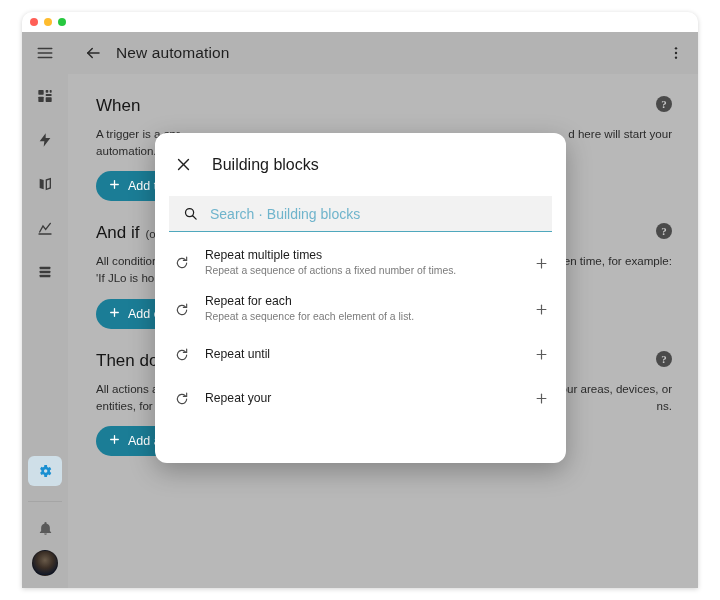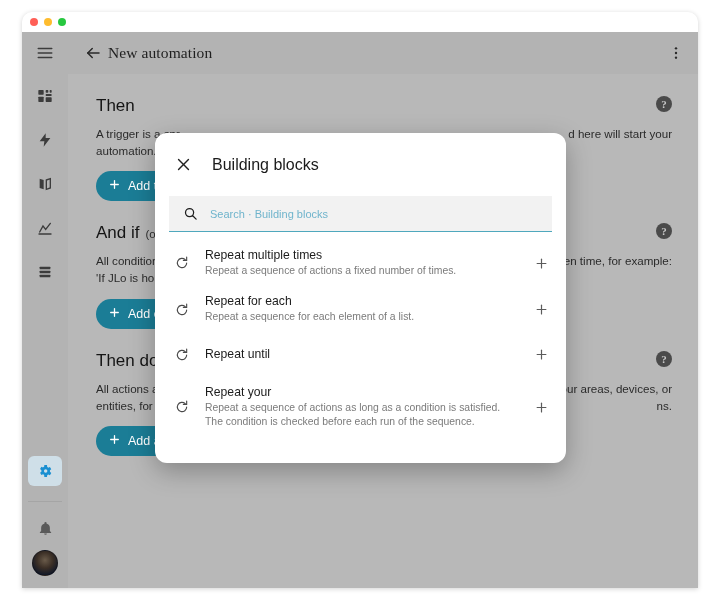--- a/index.html
+++ b/index.html
@@ -55,23 +55,22 @@
     width:26px;height:26px;border-radius:50%;
     background: radial-gradient(circle at 50% 38%, #6a5b4a 0%, #3b2f26 42%, #151a28 75%, #0b1020 100%);
     margin-bottom: 12px;
     border:1px solid rgba(0,0,0,.25);
   }
 
   
   .maincol { flex:1 1 auto; display:flex; flex-direction:column; min-width:0; }
   .topbar {
     height: 42px; background:#b3b3b3;
-    display:flex; align-items:center; gap:6px; padding: 0 14px 0 16px;
+    display:flex; align-items:center; gap:14px; padding: 0 14px 0 16px;
     color:#2a2a2a;
-    font-family:Liberation Serif, serif;
   }
   .topbar .title { font-size:15.5px; color:#1f1f1f; letter-spacing:.1px; }
   .topbar .spacer { flex:1 1 auto; }
 
   .content {
     flex:1 1 auto; background:#b8b8b8; position:relative;
     padding: 22px 26px 0 28px; overflow:hidden;
   }
   .section { position:relative; margin-bottom: 22px; }
   .sec-head {
@@ -112,21 +111,21 @@
   .modal-title { font-size:16px; color:#1b1b1b; }
 
   .search-wrap { padding: 0 14px; }
   .search {
     height: 36px; background:#f2f2f2;
     border-bottom: 1.5px solid #4fa8bd;
     display:flex; align-items:center; gap:12px;
     padding: 0 14px;
   }
   .search .mag { color:#1e1e1e; display:flex; align-items:center; }
-  .search .ph { font-size:11px; color:#6fb4cc;text-align:center; }
+  .search .ph { font-size:14px; color:#6fb4cc;text-align:center; }
 
   .list { margin-top: 8px; overflow:hidden; }
   .row {
     display:flex; align-items:center; gap:14px;
     padding: 8px 16px 8px 18px;
     min-height: 44px;
   }
   .row .ricon { color:#4a4a4a; flex:0 0 18px; display:flex; align-items:center; justify-content:center; }
   .row .rtext { flex:1 1 auto; min-width:0; }
   .row .rtitle { font-size:12.2px; color:#1c1c1c; margin-bottom:2px; }
@@ -249,21 +248,21 @@
                 <circle cx="12" cy="19" r="1.8"></circle>
             </svg>
           </span>
         </div>
 
         <div class="content">
 
           <div class="section sec1">
             <div class="help">?</div>
             <div class="sec-head">
-              <span>Then</span>
+              <span>When</span>
             </div>
             <div class="sec-desc">
               <span>A trigger is a spr</span>
               <span style="float:right">d here will start your</span>
               <br>
               <span>automation.</span>
             </div>
             <div class="pill">
               <span>
                 <svg width="13" height="13" viewBox="0 0 24 24" fill="none" stroke="#fff" stroke-width="2.4" stroke-linecap="round">
@@ -410,21 +409,20 @@
 
       <div class="row">
         <span class="ricon">
           <svg width="16" height="16" viewBox="0 0 24 24" fill="none" stroke="#4a4a4a" stroke-width="1.7" stroke-linecap="round">
             <path d="M19 12a7 7 0 1 1-2.2-5.1"></path>
               <polyline points="19,3 19,8 14,8"></polyline>
           </svg>
         </span>
         <span class="rtext">
           <span class="rtitle" style="display:block">Repeat your</span>
-          <span class="rdesc" style="display:block">Repeat a sequence of actions as long as a condition is satisfied. The condition is checked before each run of the sequence.</span>
         </span>
         <span class="plus">
           <svg width="15" height="15" viewBox="0 0 24 24" fill="none" stroke="#5b5b5b" stroke-width="1.9" stroke-linecap="round">
             <line x1="12" y1="5" x2="12" y2="19"></line>
               <line x1="5" y1="12" x2="19" y2="12"></line>
           </svg>
         </span>
       </div>
 
     </div>

